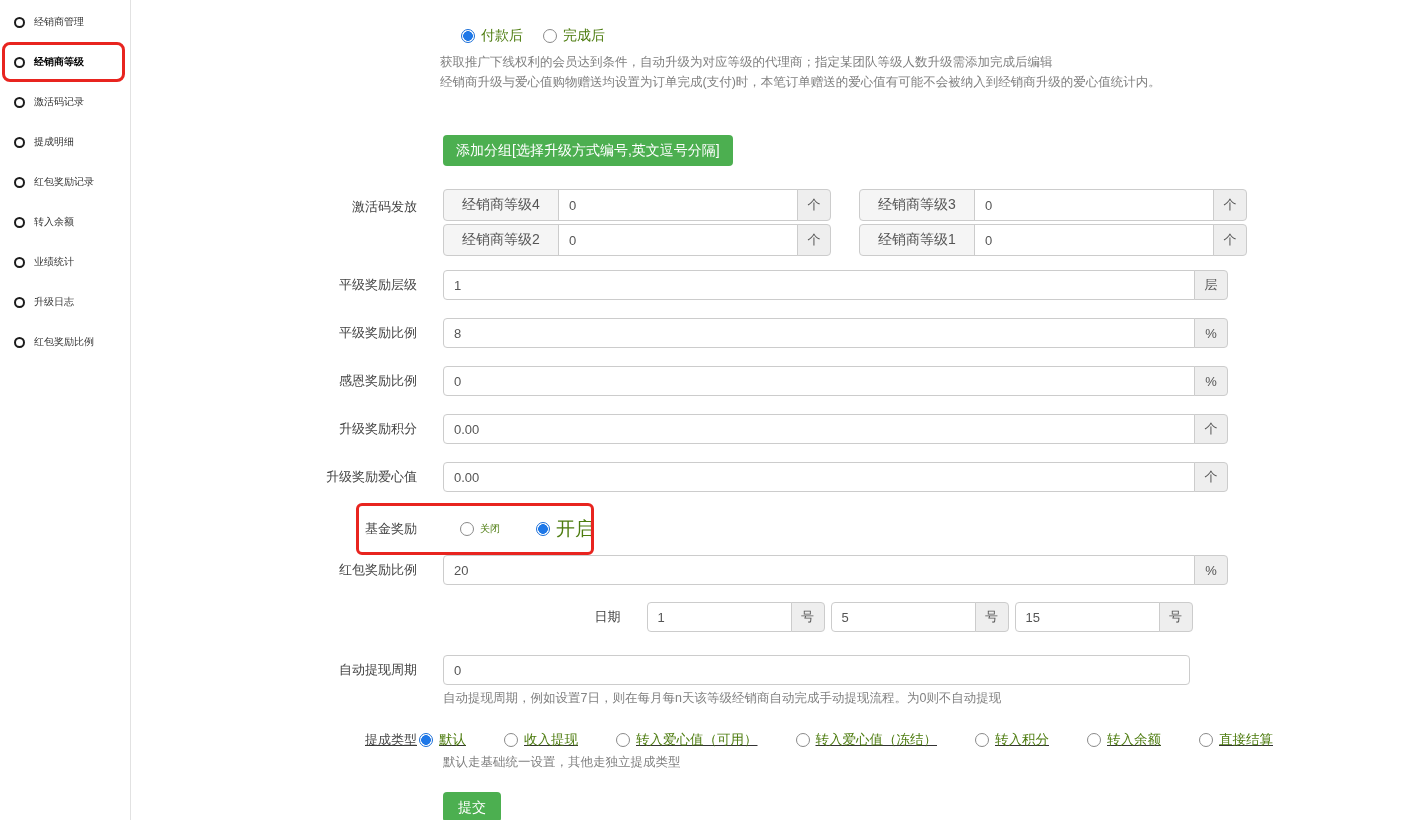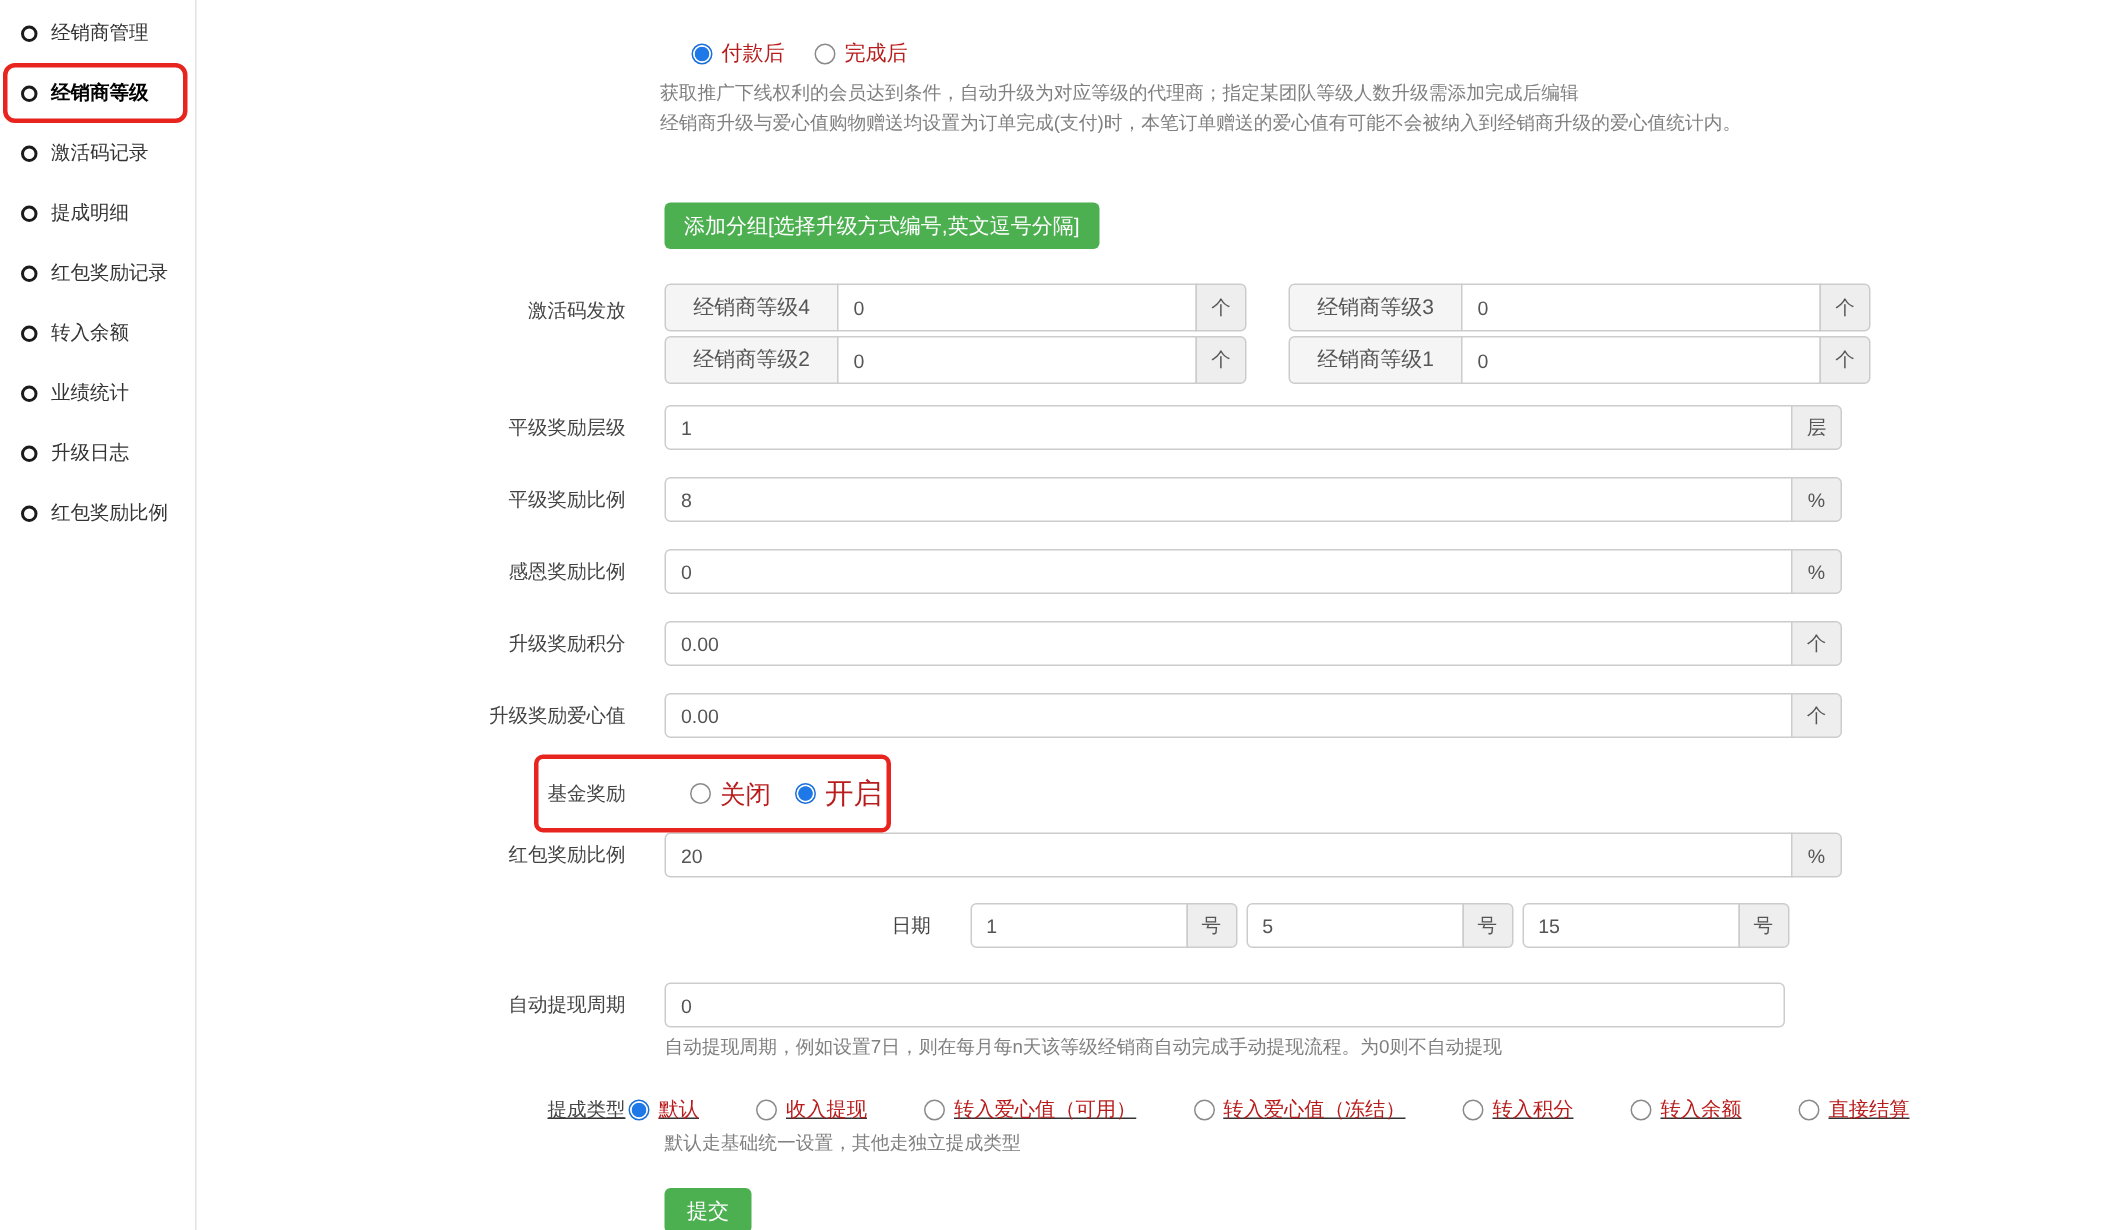--- a/index.html
+++ b/index.html
@@ -9,36 +9,36 @@
     background: #fff; color: #333;
     font-family: "Liberation Sans", sans-serif;
     font-size: 13px;
   }
   .layout { display: flex; width: 1402px; height: 820px; }
 
   
   .sidebar { width: 131px; flex: none; border-right: 1px solid #e2e2e2; padding-top: 2px; }
   .side-item {
     position: relative; display: flex; align-items: center; gap: 9px;
-    height: 40px; padding-left: 14px; font-size: 13px; color: #333; cursor: pointer;
+    height: 40px; padding-left: 14px; font-size: 10px; color: #333; cursor: pointer;
   }
   .circle-icon { width: 11px; height: 11px; border: 2px solid #1b1b1b; border-radius: 50%; flex: none; background: #fff; }
   .side-item.active { font-weight: bold; color: #000; }
   .side-item.active .annotation { position: absolute; left: 2px; right: 5px; top: 0; bottom: 0; border: 3px solid #e8241f; border-radius: 8px; pointer-events: none; }
 
   
   .main { flex: 1; position: relative; padding-top: 27px; }
   .row { display: flex; align-items: center; }
   .flabel { width: 286px; flex: none; text-align: right; font-size: 13px; color: #444; }
   .ctrl { margin-left: 26px; display: flex; align-items: center; }
   .indent { margin-left: 312px; }
   .hint { margin-left: 309px; color: #808080; font-size: 12.5px; line-height: 14px; }
 
   
-  .radio { display: inline-flex; align-items: center; gap: 6px; font-size: 14px; color: #b91c1c; cursor: pointer; }
+  .radio { display: inline-flex; align-items: center; gap: 6px; font-size: 14px; color: #4d7c0f; cursor: pointer; }
   .rdot { width: 14px; height: 14px; border-radius: 50%; border: 1px solid #8a8a8a; background: #fff; flex: none; }
   .radio.checked .rdot { border: 1px solid #1b6fd8; background: radial-gradient(circle at center, #1e78e8 0%, #1e78e8 54%, #ffffff 60%); }
 
   
   .btn-green {
     display: inline-block; background: #4caf50; color: #fff; border: none; border-radius: 4px;
     height: 31px; line-height: 31px; padding: 0 13px; font-size: 14px; cursor: pointer;
     font-family: "Liberation Sans", sans-serif;
   }
 
@@ -208,21 +208,21 @@
       <div class="flabel">升级奖励爱心值</div>
       <div class="ctrl igroup">
         <input class="tinput has-suffix w-main" value="0.00" style="">
         <span class="addon suffix">个</span>
       </div>
     </div>
 
     <div class="row fund-row">
       <div class="flabel">基金奖励</div>
       <div class="ctrl" style="margin-left:43px;">
-        <span class="radio" style="margin-right:16px; font-size:17px;text-align:right;">
+        <span class="radio" style="margin-right:36px; font-size:10px;text-align:right;">
           <span class="rdot"></span>
           <span>关闭</span>
         </span>
         <span class="radio checked" style="font-size:19px;">
           <span class="rdot"></span>
           <span>开启</span>
         </span>
       </div>
       <div class="fund-annotation"></div>
     </div>

